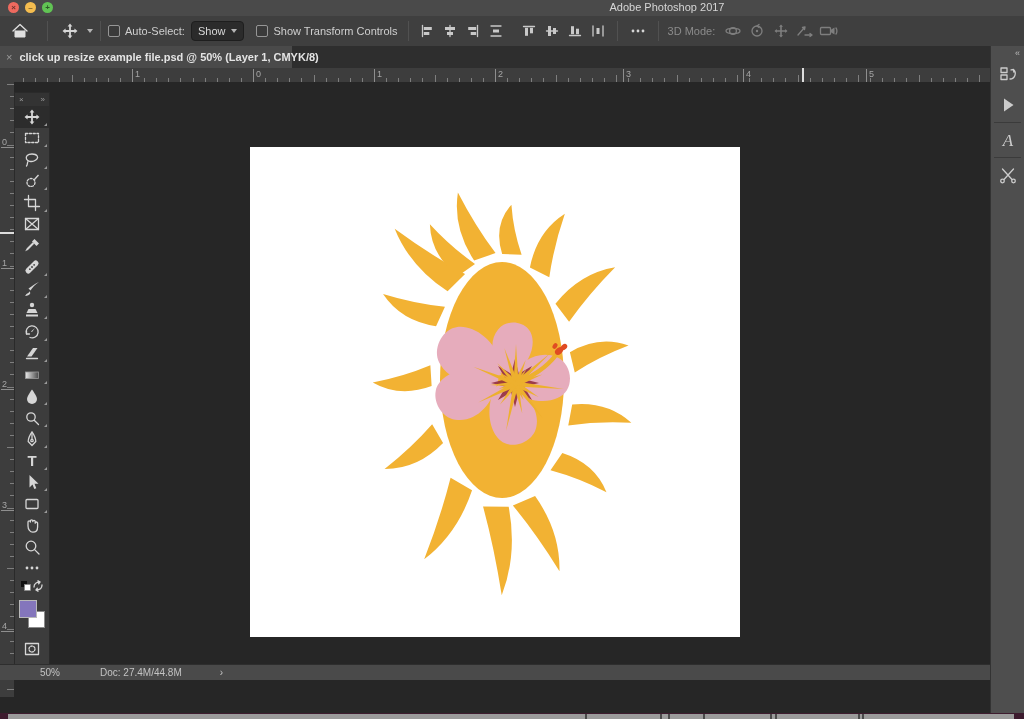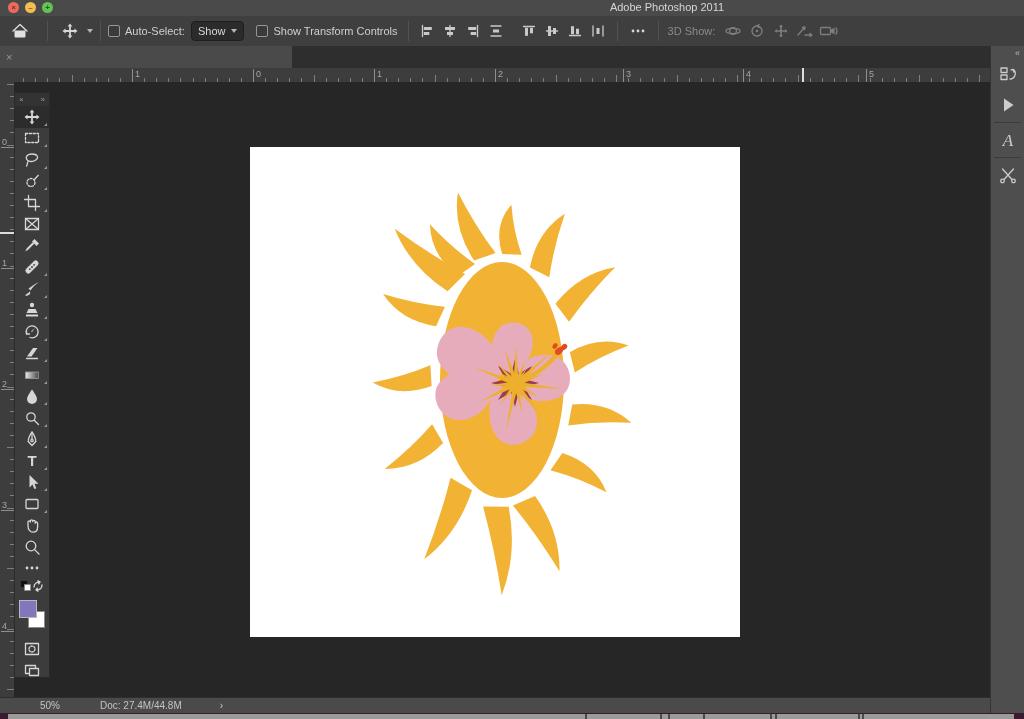--- a/index.html
+++ b/index.html
@@ -52,41 +52,41 @@
   #swatches{position:relative;width:34px;height:46px;}
   #fg-swatch{position:absolute;left:4px;top:8px;width:16px;height:16px;border:1px solid #b9b9b9;}
   #bg-swatch{position:absolute;left:13px;top:19px;width:15px;height:15px;border:1px solid #8a8a8a;background:#fff;}
   #swap-row{height:13px;display:flex;align-items:center;justify-content:space-between;padding:0 5px;}
   
   #rightdock{left:990px;top:46px;width:34px;height:667px;background:#4e4e4e;border-left:1px solid #333;box-sizing:border-box;}
   #dock-collapse{height:14px;text-align:right;color:#b9b9b9;font-size:9px;padding-right:4px;line-height:14px;}
   .dockbtn{width:100%;height:30px;display:flex;align-items:center;justify-content:center;}
   .dock-sep{height:1px;background:#3b3b3b;margin:2px 3px;}
   
-  #statusbar{left:0;top:697px;width:990px;height:16px;background:#4a4a4a;border-top:1px solid #2e2e2e;
+  #statusbar{left:0;top:664px;width:990px;height:16px;background:#4a4a4a;border-top:1px solid #2e2e2e;
       display:flex;align-items:center;box-sizing:border-box;}
   #status-zoom{font-size:10px;color:#c3c3c3;margin-left:40px;}
   #status-doc{font-size:10px;color:#c3c3c3;margin-left:40px;}
   #status-chev{font-size:10px;color:#c3c3c3;margin-left:38px;}
   
   #bottomstrip{left:0;top:713px;width:1024px;height:6px;background:#3d1b2e;}
   #bottomstrip .bar{position:absolute;left:8px;top:1px;width:1006px;height:5px;background:#9b9b9b;}
   .strip-tick{position:absolute;top:1px;width:2px;height:5px;background:#4a4a4a;}
   svg{display:block;}
 </style>
 </head>
 <body>
 
 <div id="screen">
 
   <div id="titlebar" class="abs">
     <div class="tl" style="left: 8px; background: rgb(238, 106, 95);" id="tl-close">×</div>
     <div class="tl" style="left: 25px; background: rgb(245, 189, 79);" id="tl-min">–</div>
     <div class="tl" style="left: 42px; background: rgb(97, 196, 84);" id="tl-zoom">+</div>
-    <div id="title-text">Adobe Photoshop 2011</div>
+    <div id="title-text">Adobe Photoshop 2017</div>
   </div>
 
   <div id="optionsbar" class="abs">
     <div class="iconbtn" style="width:40px;">
         <span id="ic-home">
           <svg width="18" height="18" viewBox="0 0 18 18">
             <path d="M2 9 L9 2.5 L16 9" stroke="#e0e0e0" stroke-width="1.3" fill="none" stroke-linecap="round" stroke-linejoin="round"></path>
             <path d="M4 8.5 V15 H14 V8.5" fill="#e0e0e0" stroke="#e0e0e0"></path>
           </svg>
         </span>
@@ -192,21 +192,21 @@
     <div class="iconbtn" style="width:26px;">
         <span id="ic-ellipsis-h">
           <svg width="18" height="18" viewBox="0 0 18 18">
             <circle cx="4" cy="9" r="1.4" fill="#d6d6d6"></circle>
             <circle cx="9" cy="9" r="1.4" fill="#d6d6d6"></circle>
             <circle cx="14" cy="9" r="1.4" fill="#d6d6d6"></circle>
           </svg>
         </span>
       </div>
     <div class="ob-sep"></div>
-    <span id="mode3d-label">3D Show:</span>
+    <span id="mode3d-label">3D Mode:</span>
     <div class="ob-item dim" id="mode3d-icons">
         <div class="iconbtn" style="width: 24px;">
           <span>
             <svg width="18" height="16" viewBox="0 0 18 16">
               <circle cx="9" cy="8" r="3.4" stroke="#bdbdbd" stroke-width="1.3" fill="none" stroke-linecap="round" stroke-linejoin="round"></circle>
               <ellipse cx="9" cy="8" rx="7" ry="2.6" stroke="#bdbdbd" stroke-width="1.3" fill="none" stroke-linecap="round" stroke-linejoin="round"></ellipse>
             </svg>
           </span>
         </div>
         <div class="iconbtn" style="width: 24px;">
@@ -241,20 +241,21 @@
               <path d="M17 5 C18.2 6.5 18.2 9.5 17 11" stroke="#bdbdbd" stroke-width="1.3" fill="none" stroke-linecap="round" stroke-linejoin="round"></path>
             </svg>
           </span>
         </div>
       </div>
   </div>
 
   <div id="tabbar" class="abs">
     <div id="doc-tab">
       <span id="tab-close">×</span>
+      <span id="tab-title">click up resize example file.psd @ 50% (Layer 1, CMYK/8)</span>
     </div>
   </div>
 
   <div id="ruler-corner" class="abs"></div>
   <div id="hruler" class="abs">
       <div class="htick" style="left: 9.1px; height: 4px;"></div>
       <div class="htick" style="left: 21.2px; height: 4px;"></div>
       <div class="htick" style="left: 33.3px; height: 4px;"></div>
       <div class="htick" style="left: 45.4px; height: 4px;"></div>
       <div class="htick" style="left: 57.5px; height: 7px;"></div>

